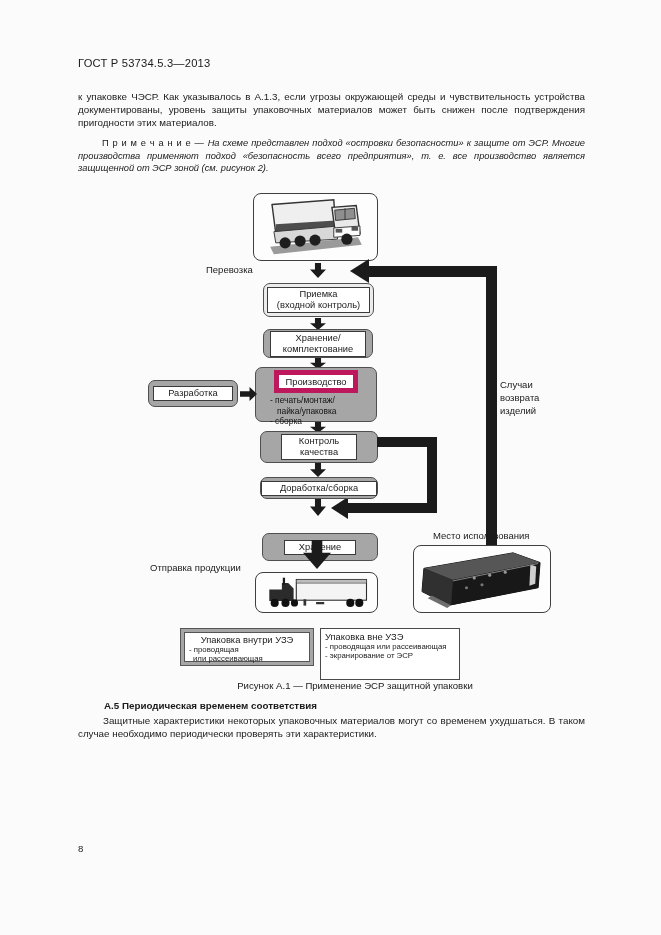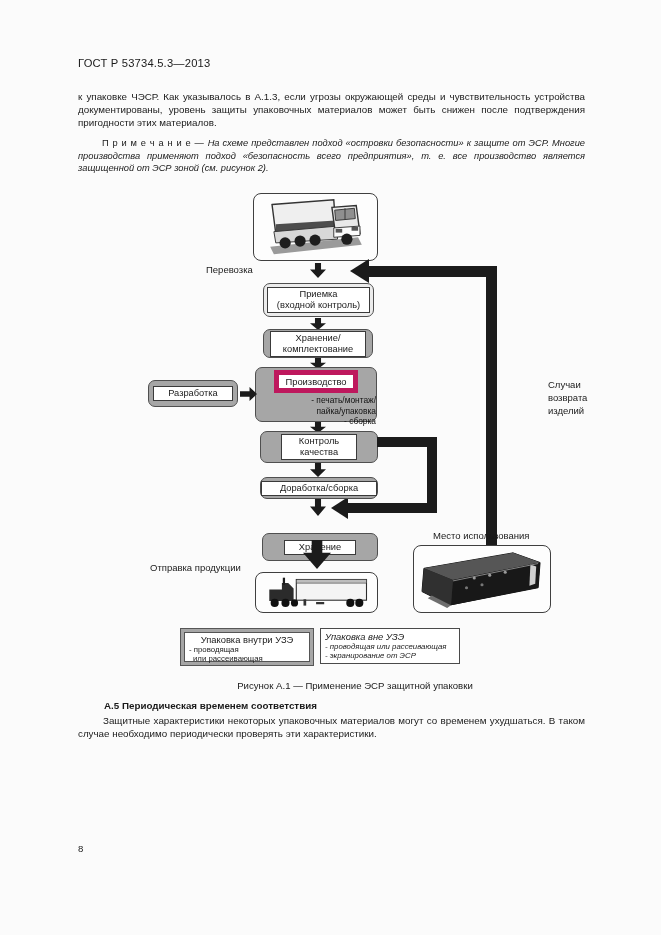--- a/index.html
+++ b/index.html
@@ -26,21 +26,21 @@
   .ad{position:absolute;background:#1b1b1b;
       clip-path:polygon(31% 0,69% 0,69% 44%,100% 44%,50% 100%,0 44%,31% 44%);}
   .ar{position:absolute;background:#1b1b1b;
       clip-path:polygon(0 31%,56% 31%,56% 0,100% 50%,56% 100%,56% 69%,0 69%);}
   .bar{position:absolute;background:#1b1b1b;}
   .head-left{position:absolute;background:#1b1b1b;
       clip-path:polygon(100% 0,100% 100%,0 50%);}
   
   .prod-title{background:#fff;border:5px solid #be185d;font-size:9.4px;line-height:11px;
       padding:1px 6px;white-space:nowrap;}
-  .prod-list{font-size:8.4px;line-height:10.5px;text-align:right;color:#111;width:100%;
+  .prod-list{font-size:8.4px;line-height:10.5px;text-align:left;color:#111;width:100%;
       padding:2px 0 0 14px;box-sizing:border-box;}
   .prod-list .cont{padding-left:7px;}
   
   .legend-in{position:absolute;background:#a6a6a6;border:1.6px solid #565656;padding:3px;
       box-sizing:border-box;}
   .legend-in .inner{background:#fff;border:1px solid #555;width:100%;height:100%;
       box-sizing:border-box;padding:1px 4px;}
   .legend-out{position:absolute;background:#fff;border:1.4px solid #4a4a4a;
       box-sizing:border-box;padding:2px 4px;}
   .leg-title{font-size:9.4px;line-height:11px;}
@@ -84,21 +84,21 @@
       </svg>
     </span>
   </div>
   <div class="dlabel" style="left:206px;top:263px;">Перевозка</div>
 
   <div>
     <div class="head-left" style="left:350px;top:259px;width:19px;height:24px;"></div>
     <div class="bar" style="left:368px;top:266px;width:129px;height:11px;"></div>
     <div class="bar" style="left:486px;top:266px;width:11px;height:279px;"></div>
   </div>
-  <div class="dlabel" style="left:500px;top:378px;width:56px;margin-left:48px;">Случаи возврата изделий</div>
+  <div class="dlabel" style="left:500px;top:378px;width:56px;">Случаи возврата изделий</div>
 
   <div class="ad" style="left:310px;top:263px;width:16px;height:15px;"></div>
 
   <div class="gbox lgt" style="left:263px;top:283px;width:111px;height:34px;">
     <div class="wbox" style="width:103px;">
       <span>Приемка</span>
       <span>(входной контроль)</span>
     </div>
   </div>
 
@@ -202,21 +202,21 @@
     </span>
   </div>
 
   <div class="legend-in" style="left:180px;top:628px;width:134px;height:38px;">
     <div class="inner">
       <div class="leg-title" style="text-align:center;">Упаковка внутри УЗЭ</div>
       <div class="leg-item">- проводящая</div>
       <div class="leg-item" style="padding-left:4px;">или рассеивающая</div>
     </div>
   </div>
-  <div class="legend-out" style="left:320px;top:628px;width:140px;height:36px;font-style:italic;">
+  <div class="legend-out" style="left:320px;top:628px;width:140px;height:52px;">
     <div class="leg-title">Упаковка вне УЗЭ</div>
     <div class="leg-item">- проводящая или рассеивающая</div>
     <div class="leg-item">- экранирование от ЭСР</div>
   </div>
 
   <div class="abs caption">Рисунок А.1 — Применение ЭСР защитной упаковки</div>
   <div class="abs sec-head">А.5 Периодическая временем соответствия</div>
   <div class="abs para sec-body">Защитные характеристики некоторых упаковочных материалов могут со временем ухудшаться. В таком случае необходимо периодически проверять эти характеристики.</div>
 
   <div class="abs pagenum">8</div>

